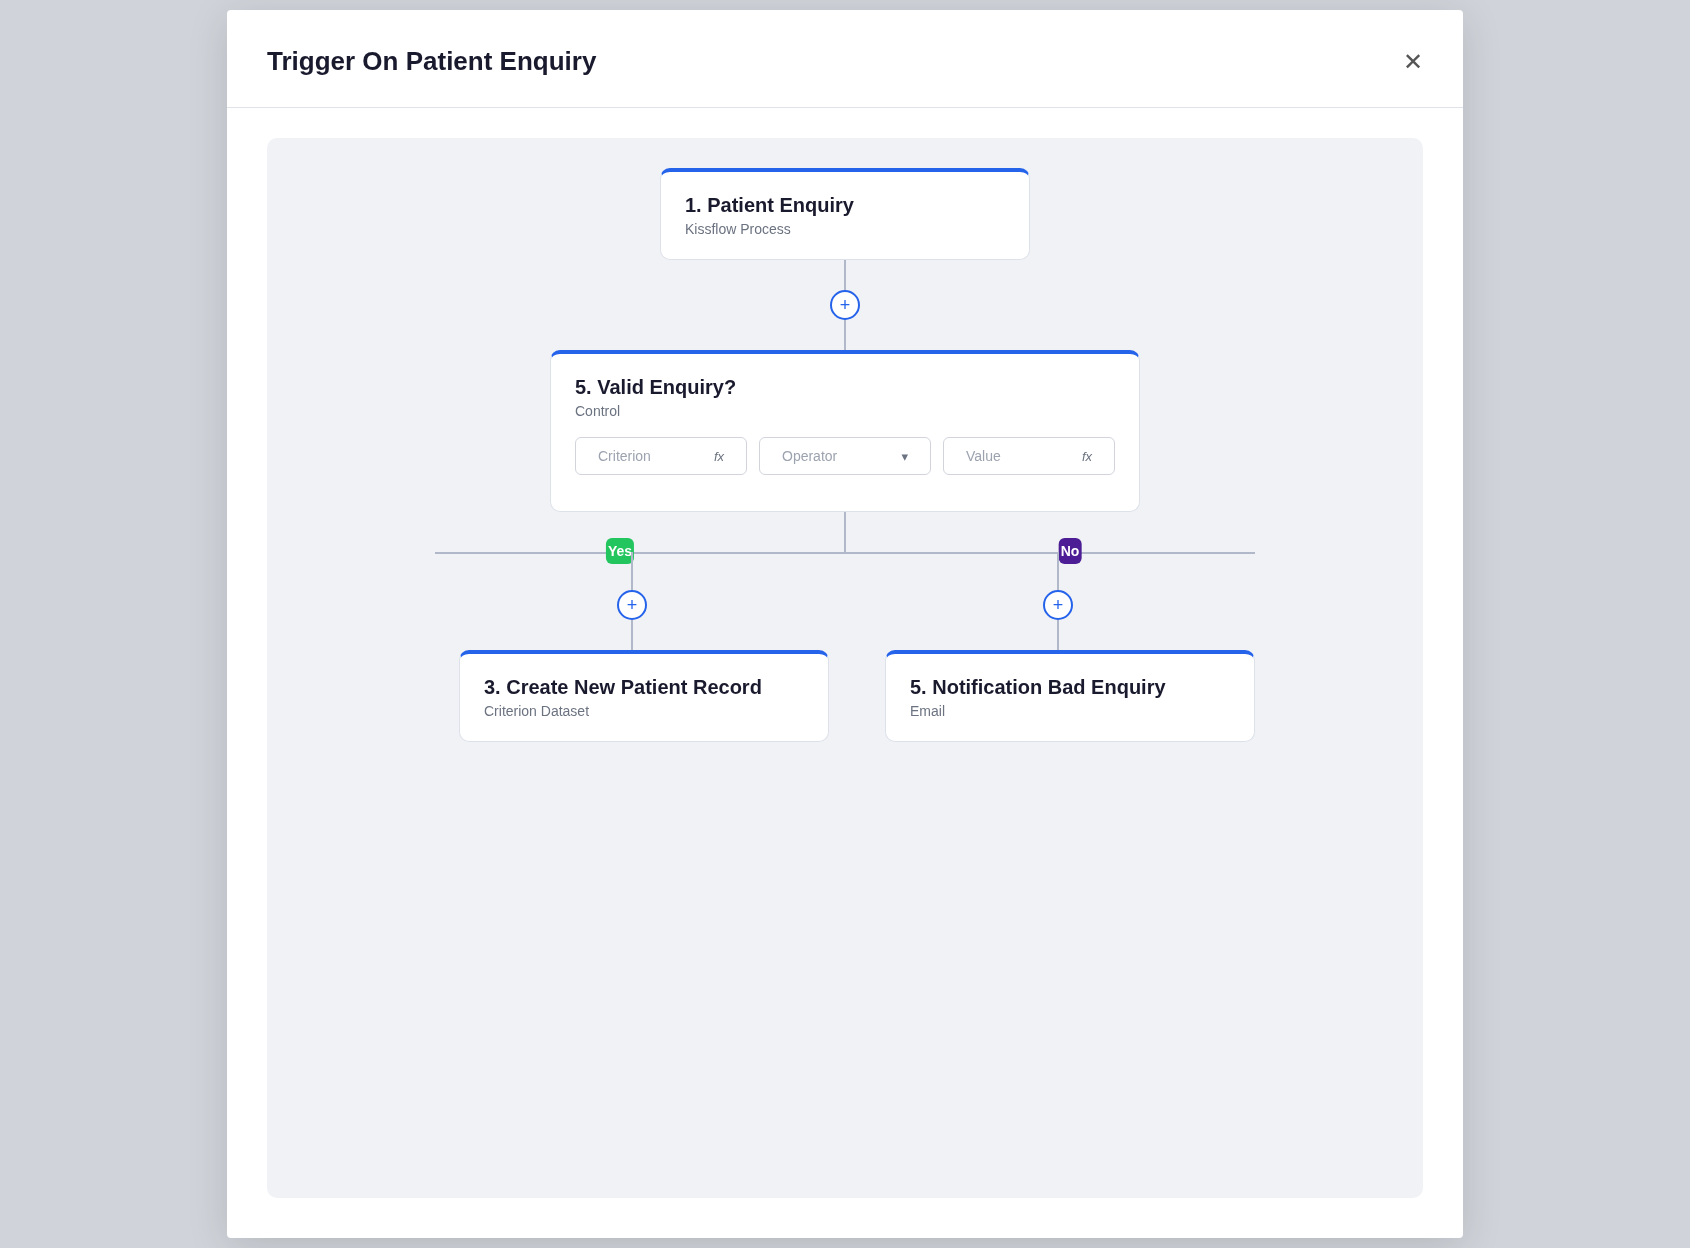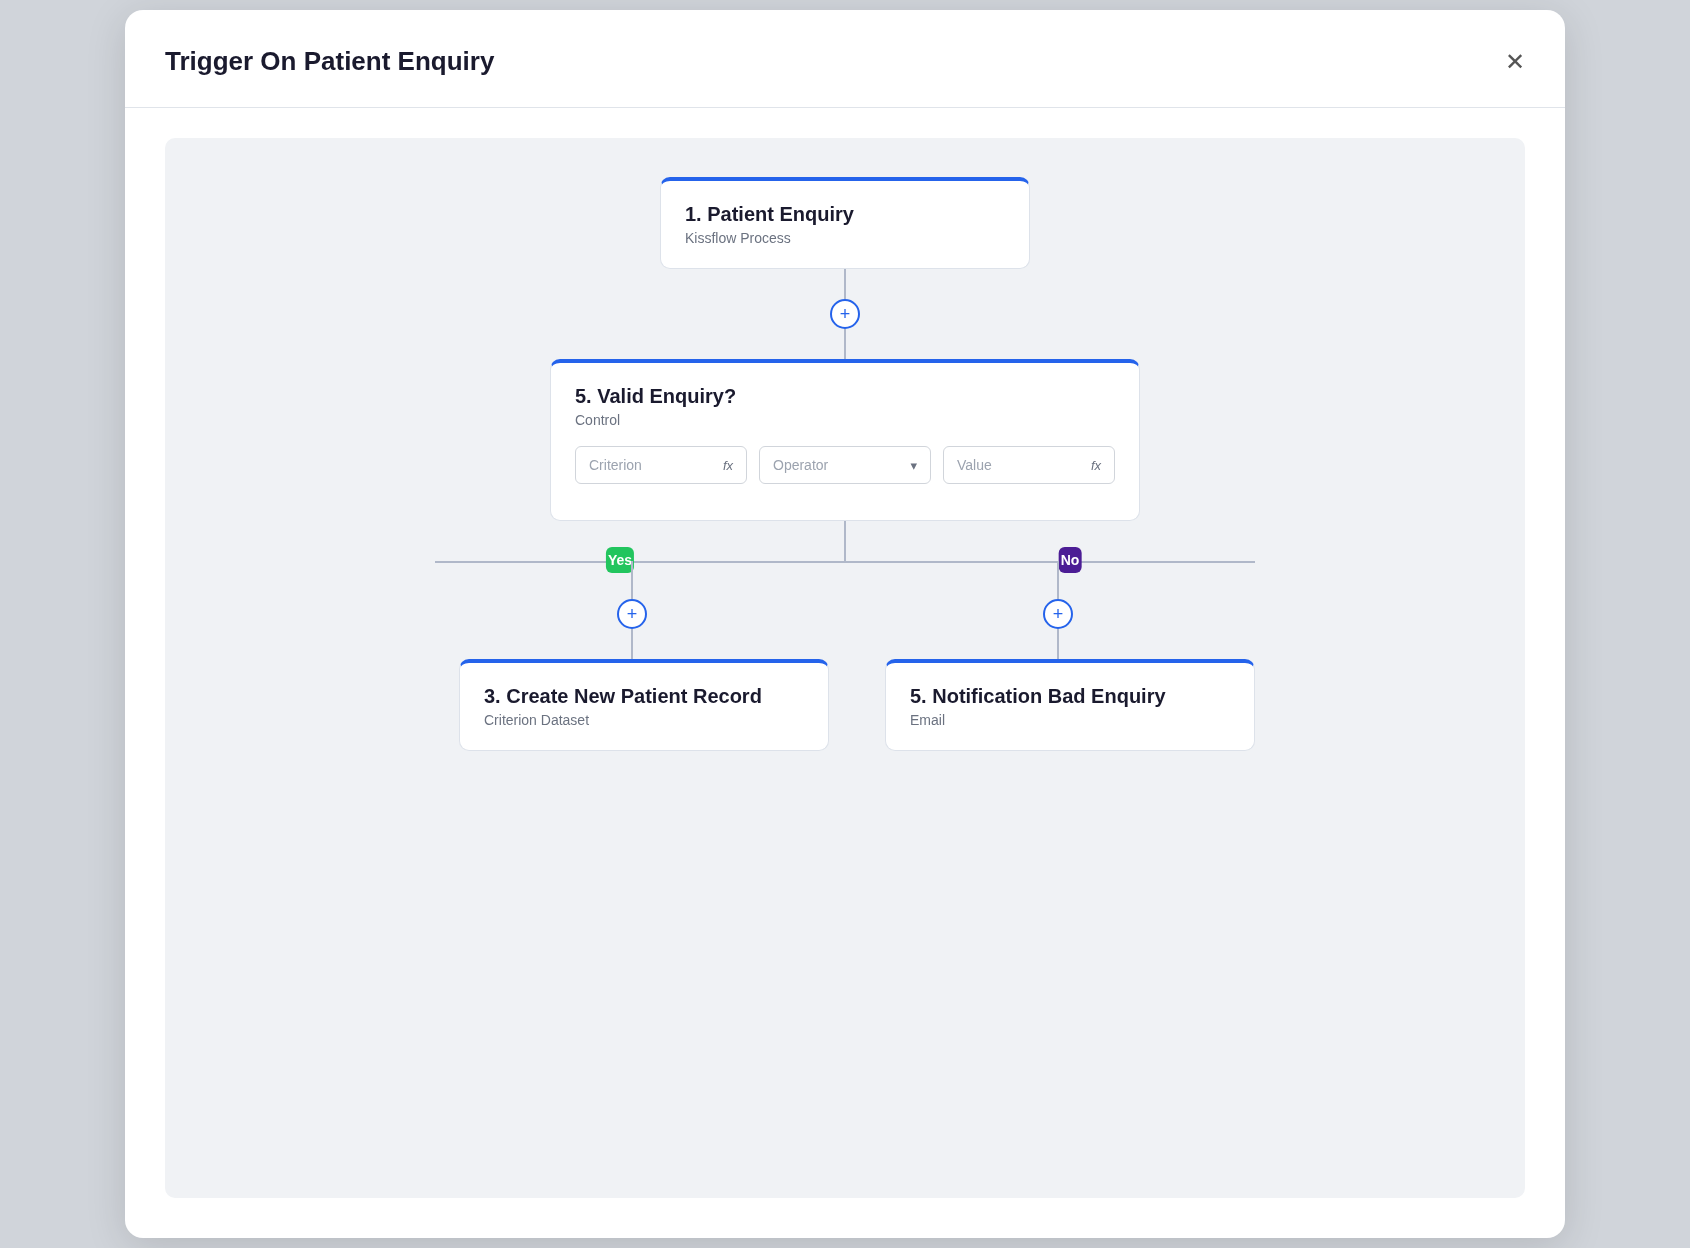--- a/index.html
+++ b/index.html
@@ -6,22 +6,22 @@
     body {
       background: #d0d4da;
       display: flex;
       align-items: center;
       justify-content: center;
       min-height: 100vh;
       font-family: -apple-system, BlinkMacSystemFont, 'Segoe UI', sans-serif;
     }
     .modal {
       background: #fff;
-      border-radius: 18px;
-      width: 1440px;
+      border-radius: 4px;
+      width: 1236px;
       min-height: 1180px;
       padding: 36px 40px 40px 40px;
       position: relative;
       box-shadow: 0 8px 40px rgba(0,0,0,0.13);
     }
     .modal-header {
       display: flex;
       align-items: center;
       justify-content: space-between;
       margin-bottom: 30px;
@@ -62,21 +62,20 @@
 
     
     .node-card {
       background: #fff;
       border-radius: 10px;
       border: 1px solid #dde2ea;
       border-top: 4px solid #2563eb;
       width: 370px;
       padding: 22px 24px 22px 24px;
       position: relative;
-      margin-top: 9px;
     }
     .node-title {
       font-size: 20px;
       font-weight: 600;
       color: #1a1a2e;
       margin-bottom: 4px;
     }
     .node-subtitle {
       font-size: 14px;
       color: #6b7280;
@@ -121,21 +120,21 @@
       display: flex;
       gap: 12px;
       margin-top: 18px;
       margin-bottom: 14px;
       align-items: center;
     }
     .field-input {
       flex: 1;
       border: 1px solid #d1d5db;
       border-radius: 6px;
-      padding: 10px 13px;
+      padding: 10px 22px;
       font-size: 14px;
       color: #9ca3af;
       background: #fff;
       display: flex;
       align-items: center;
       justify-content: space-between;
     }
     .field-input .fx {
       color: #6b7280;
       font-style: italic;

